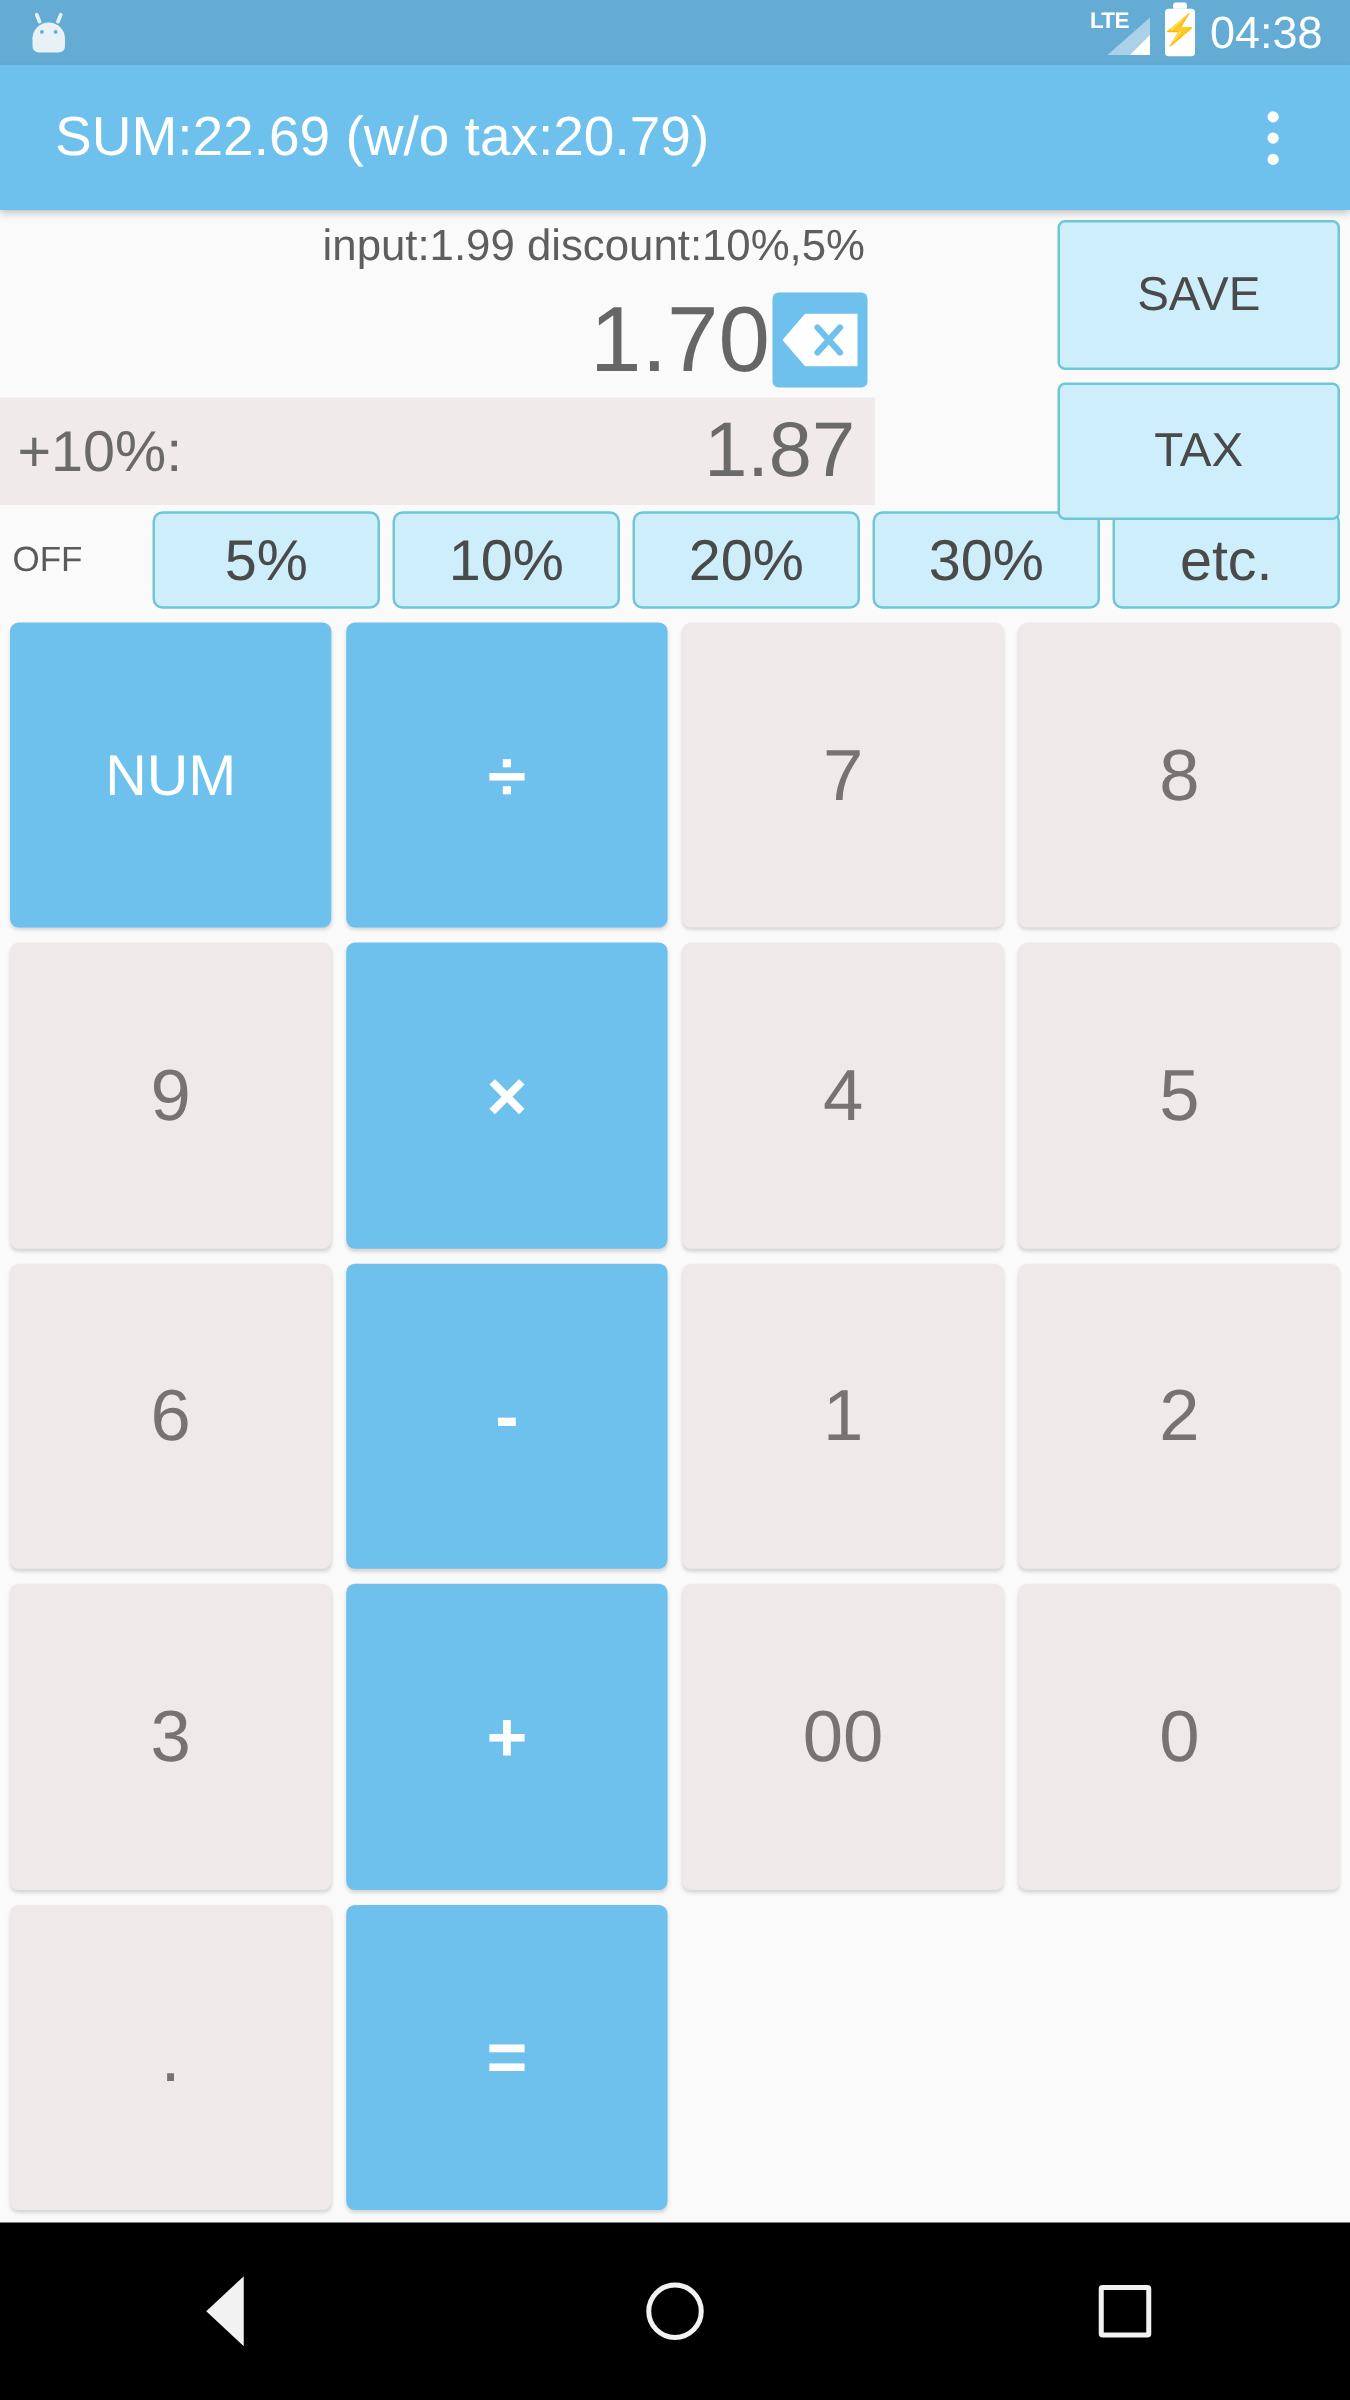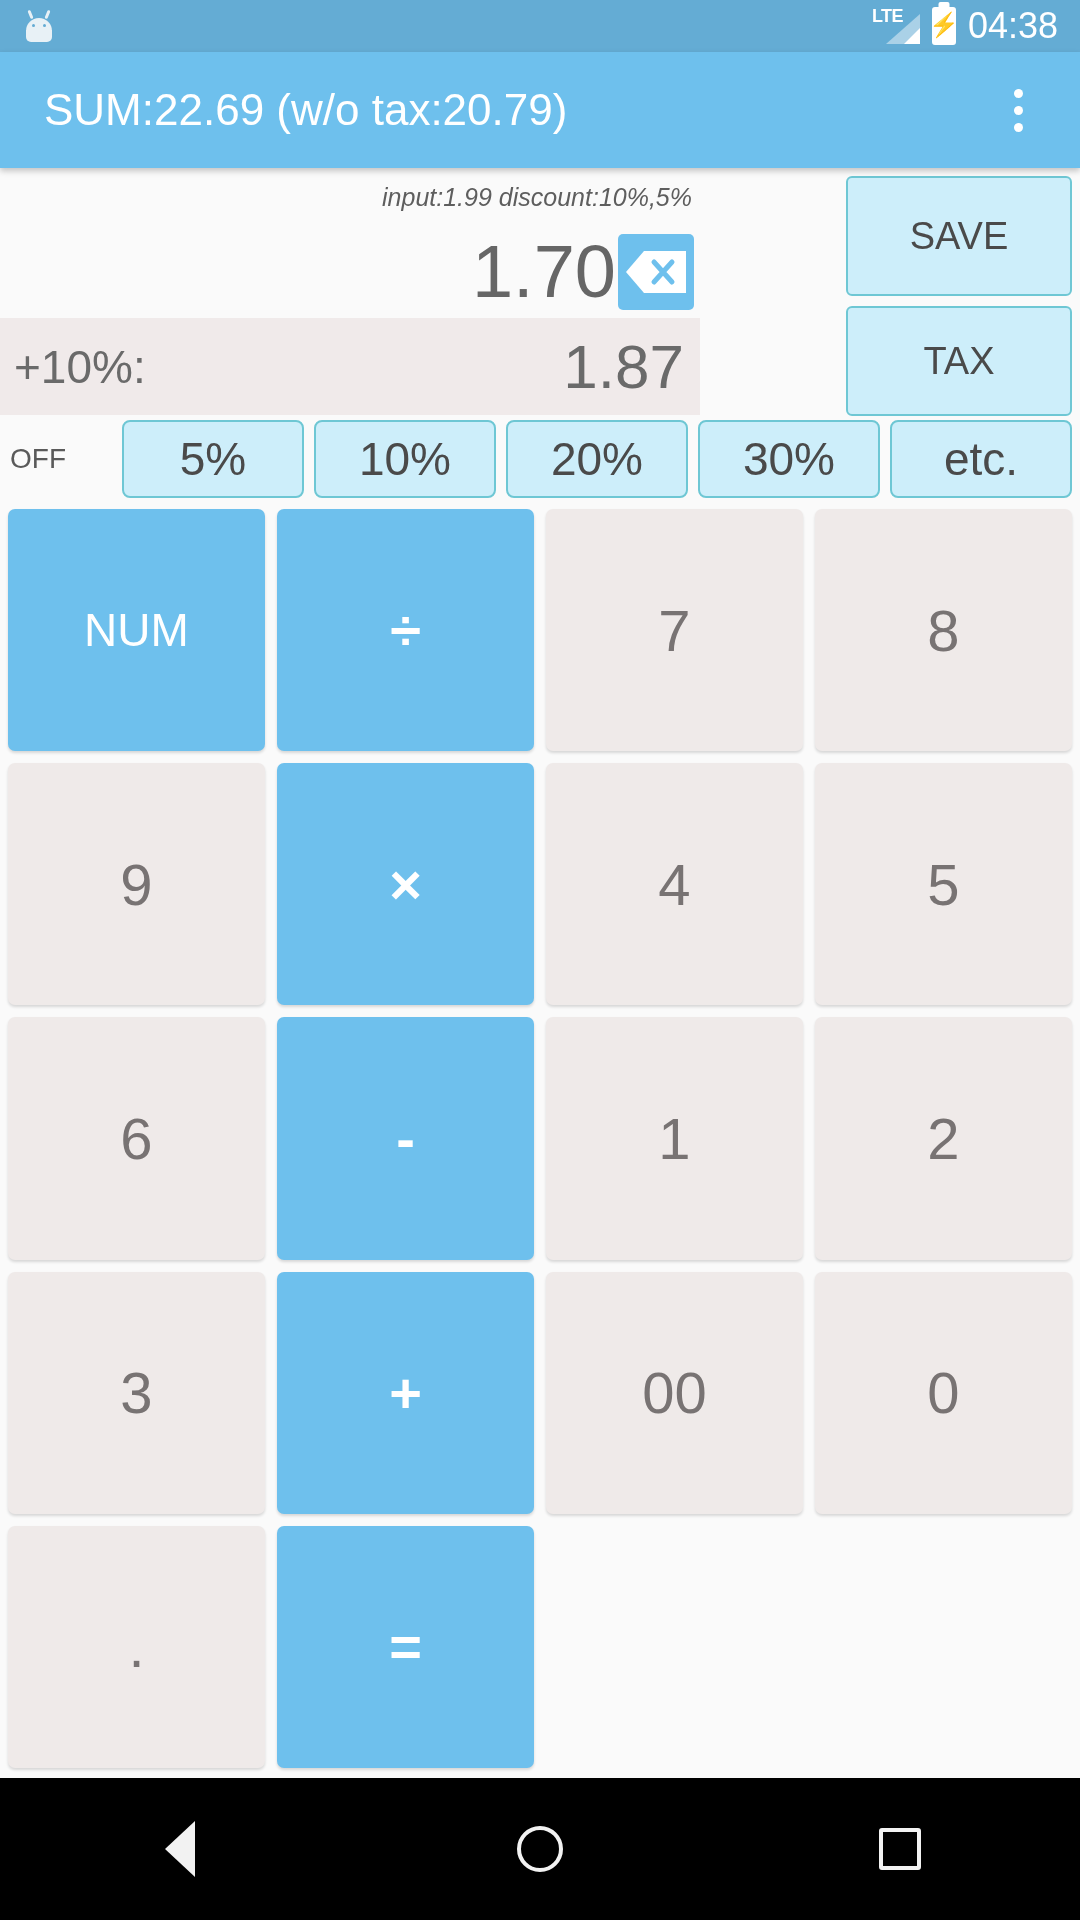--- a/index.html
+++ b/index.html
@@ -88,23 +88,22 @@
   .display-left {
     width: 700px;
   }
   .info-line {
     height: 58px;
     display: flex;
     align-items: center;
     justify-content: flex-end;
     padding-right: 8px;
     color: #5e5e5e;
-    font-size: 25px;
+    font-size: 35px;
     white-space: nowrap;
-    font-style: italic;
   }
   .main-row {
     height: 92px;
     display: flex;
     align-items: center;
     justify-content: flex-end;
     padding-right: 6px;
   }
   .main-value {
     font-size: 74px;
@@ -117,21 +116,21 @@
     background: #6ec0ed;
     border-radius: 5px;
     margin-left: 2px;
     display: flex; align-items: center; justify-content: center;
     cursor: pointer;
     flex: 0 0 auto;
   }
   .bksp-icon { width: 64px; height: 46px; display: block; }
 
   .tax-row {
-    height: 97px;
+    height: 86px;
     width: 700px;
     background: #f0eaea;
     display: flex;
     align-items: center;
     padding: 0 16px 0 14px;
   }
   .tax-label { font-size: 46px; color: #6a6a6a; }
   .tax-value { margin-left: auto; font-size: 62px; color: #6a6a6a; line-height: 1; }
 
   

